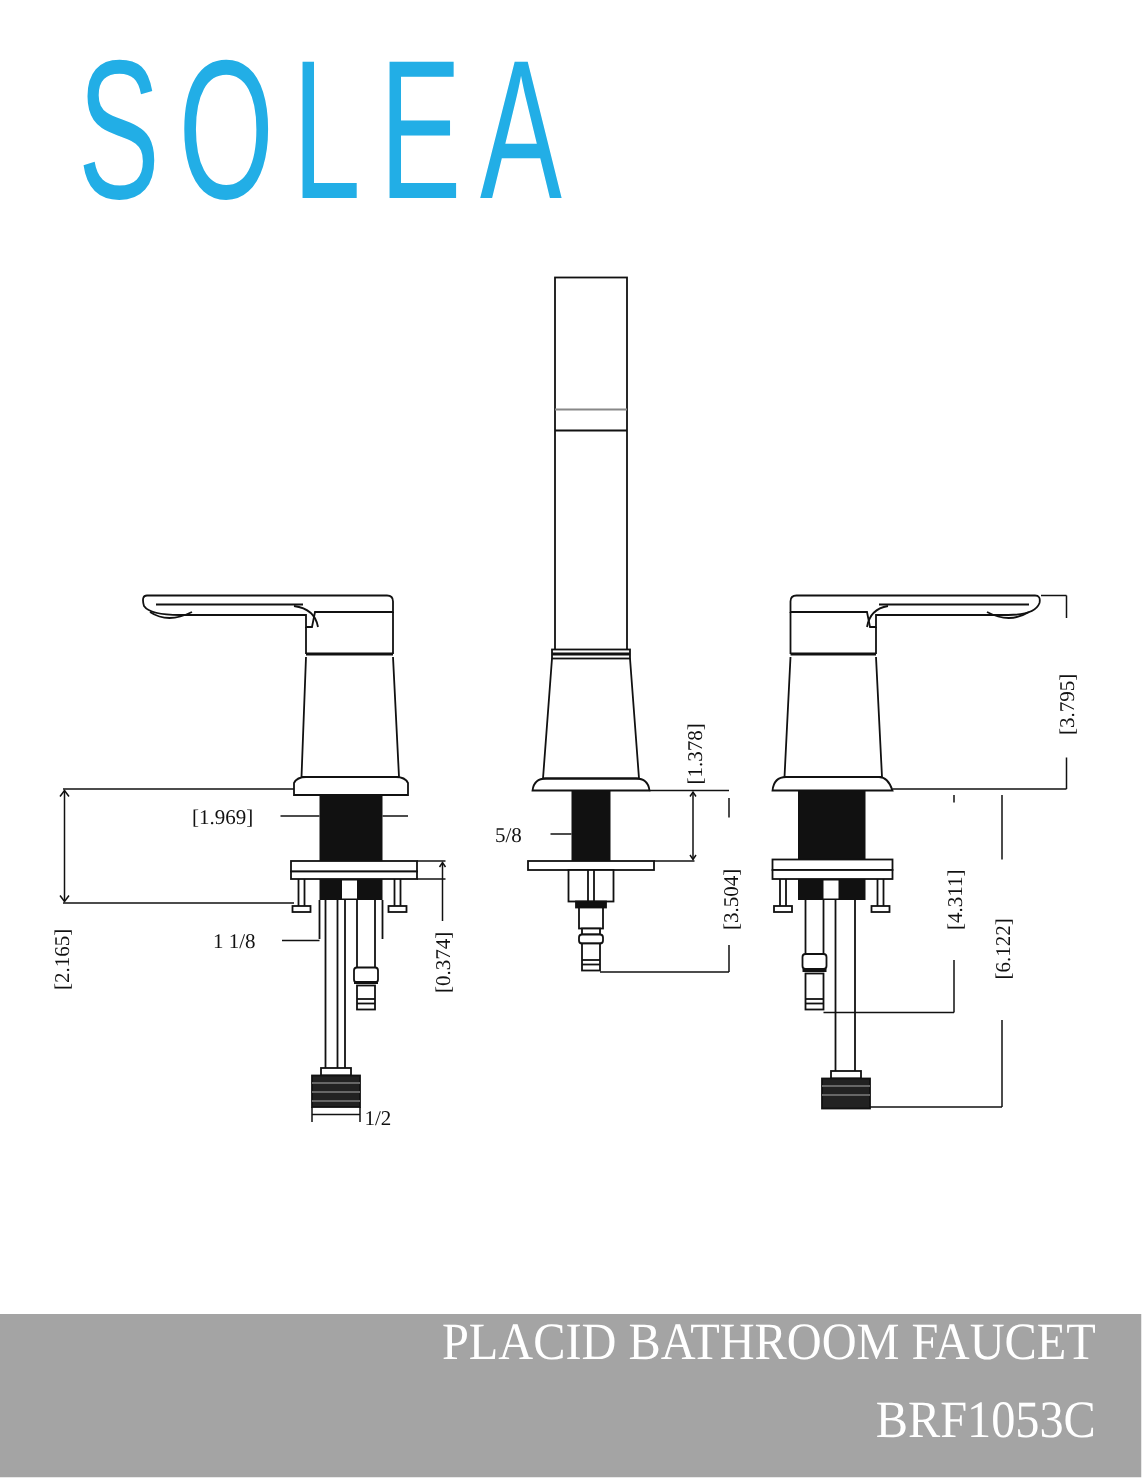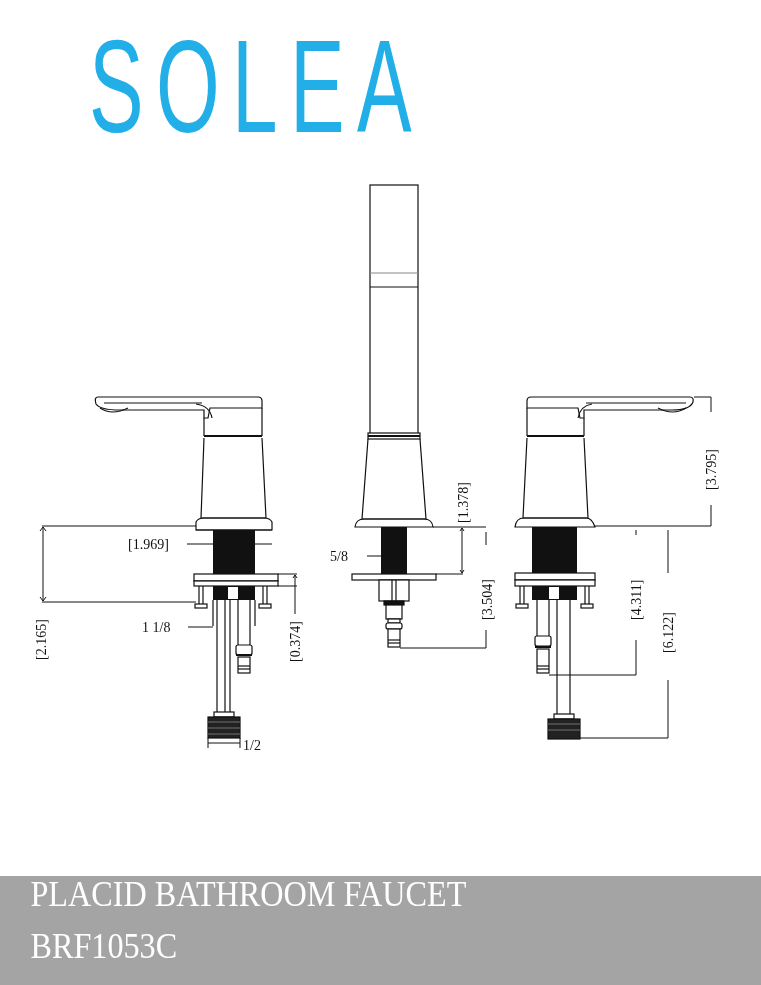--- a/index.html
+++ b/index.html
@@ -1,30 +1,30 @@
 <!DOCTYPE html>
 <html><head>
 <meta charset="utf-8">
 <style>
   html, body { margin: 0; padding: 0; background: #ffffff; }
   body { width: 761px; height: 985px; position: relative; overflow: hidden; font-family: "Liberation Serif", serif; }
-  .logo { position: absolute; left: 52px; top: 22px; width: 260px; height: 130px; margin-left: 37px; }
+  .logo { position: absolute; left: 52px; top: 22px; width: 260px; height: 130px; }
   .logo-text {
     position: absolute; left: 0; top: 0;
     font-family: "Liberation Sans", sans-serif;
     font-size: 132px; line-height: 130px; letter-spacing: 20px;
     color: #22aee6; font-weight: normal;
     transform: scaleX(0.62); transform-origin: left top;
     white-space: nowrap;
   }
   .drawing { position: absolute; left: 0; top: 0; width: 761px; height: 870px; }
   .drawing text { font-family: "Liberation Serif", serif; font-size: 14px; fill: #111; }
   .footer {
     position: absolute; left: 0; top: 876px; width: 761px; height: 109px;
-    background: #a4a4a4; color: #ffffff; text-align: left;
+    background: #a4a4a4; color: #ffffff; text-align: right;
   }
   .footer .title { position: absolute; left: 0; right: 0; top: 0px; font-size: 35px; line-height: 38px; font-family: "Liberation Serif", serif; transform: scaleX(0.92); }
   .footer .model { position: absolute; left: 0; right: 0; top: 52px; font-size: 35px; line-height: 38px; font-family: "Liberation Serif", serif; transform: scaleX(0.92); }
 </style>
 </head>
 <body>
 
 <div class="logo">
   <div class="logo-text">SOLEA</div>
 </div>

